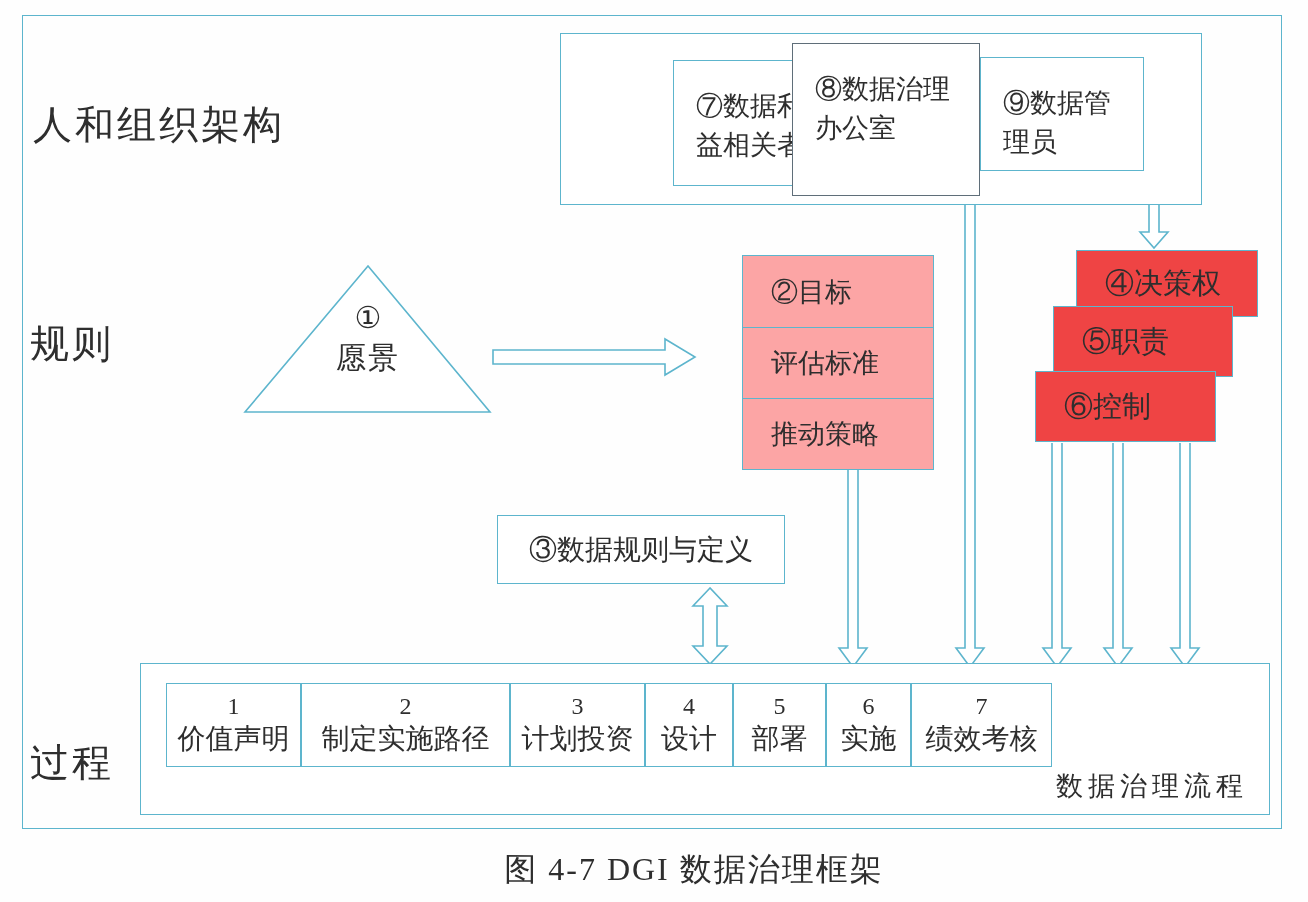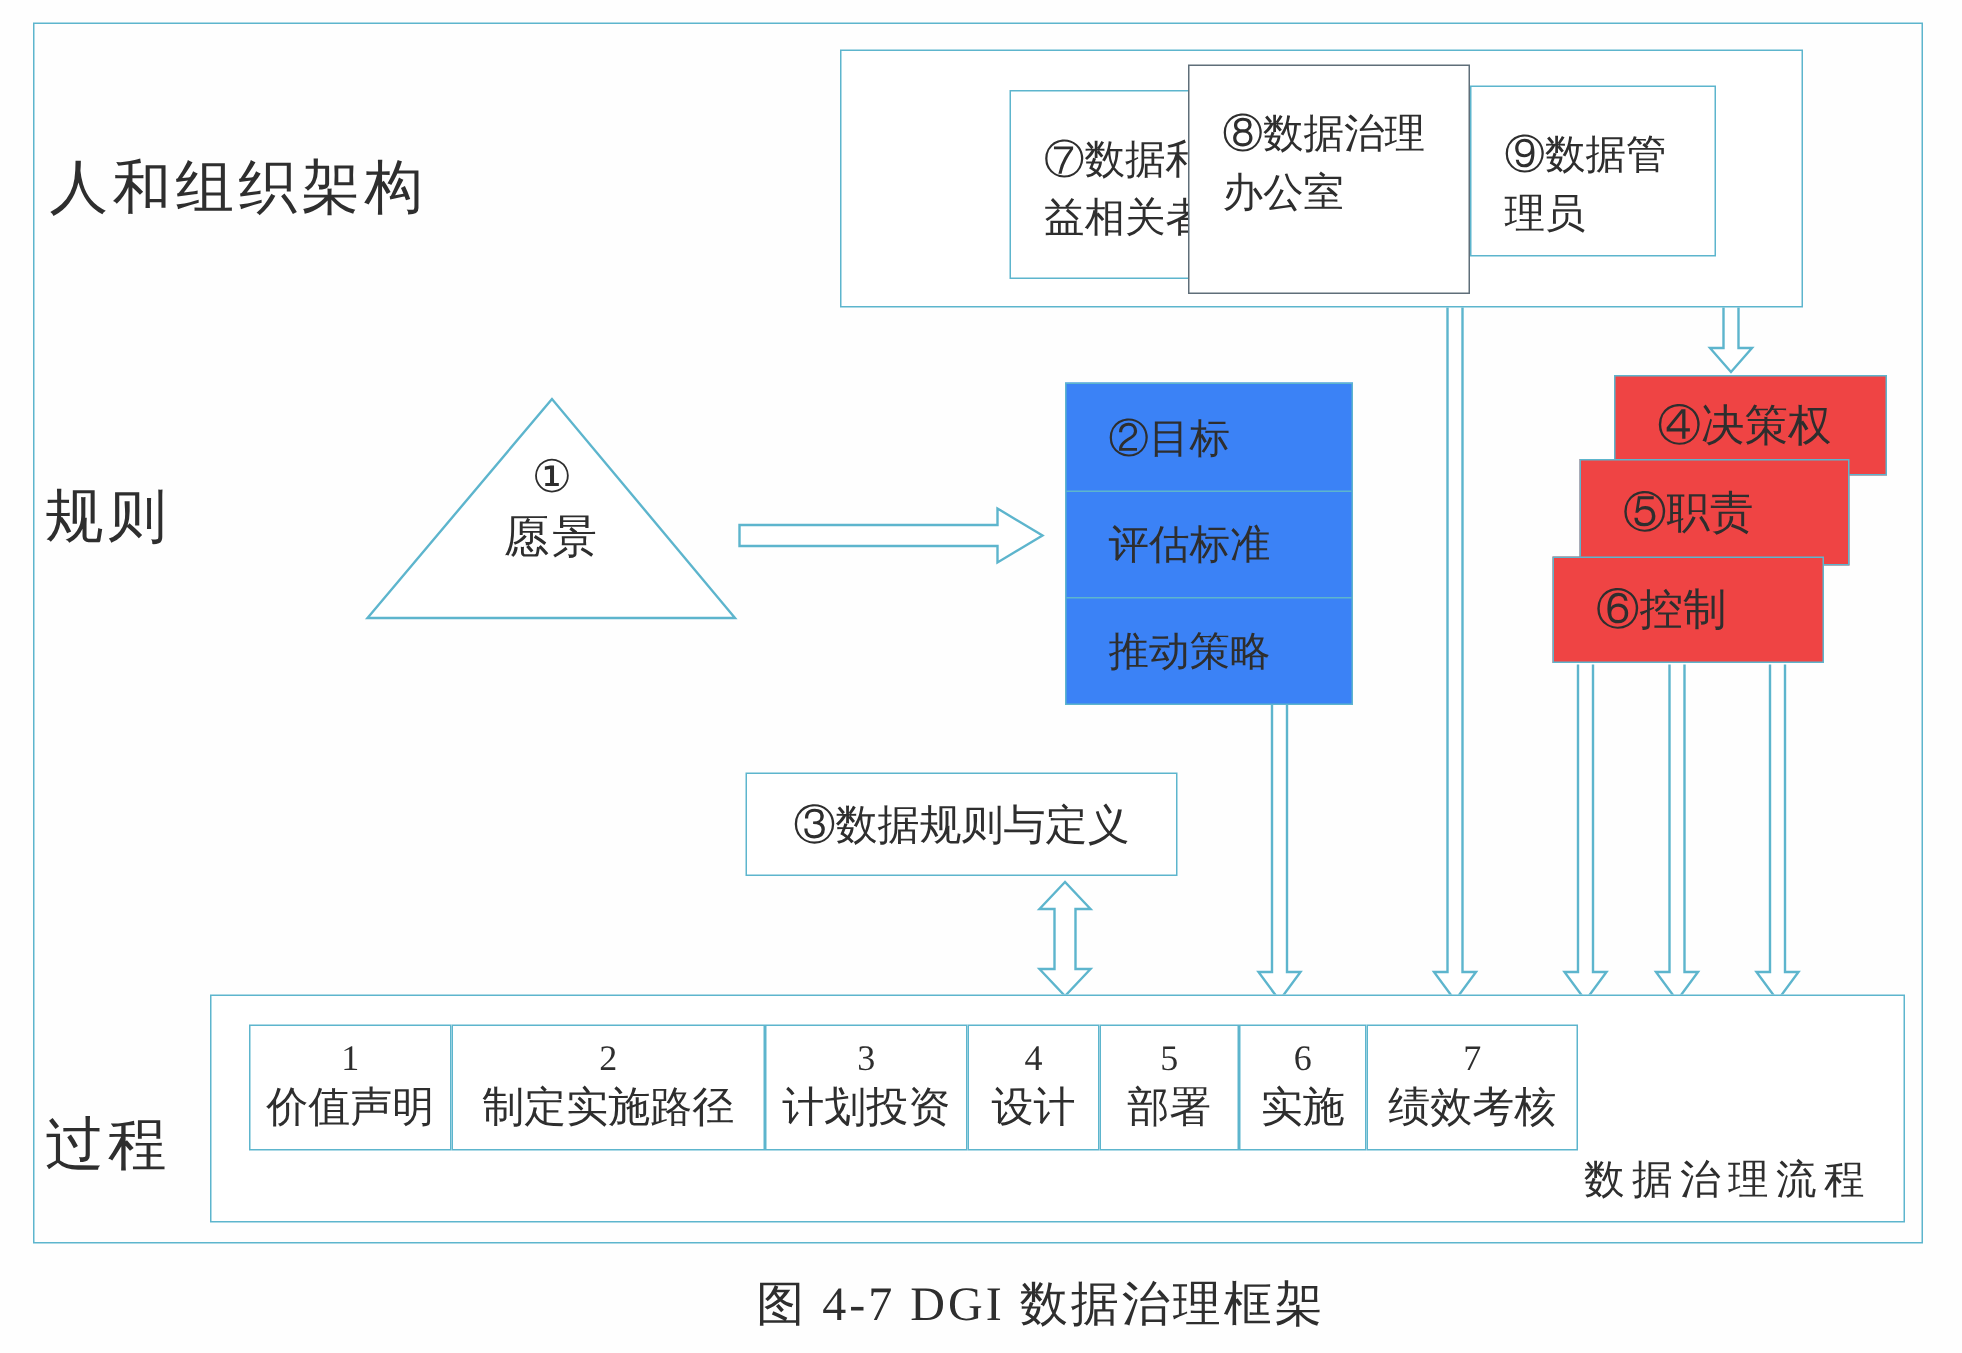--- a/index.html
+++ b/index.html
@@ -13,21 +13,21 @@
     left:22px;top:15px;width:1258px;height:812px;
     border:1.6px solid var(--line,#5db5cd);background:transparent;z-index:1;
   }
   .row-label{font-size:39px;letter-spacing:3px;z-index:4;white-space:nowrap;}
   
   .org-container{left:560px;top:33px;width:640px;height:170px;border:1.5px solid var(--line);background:#fff;z-index:2;}
   .org-box{background:#fff;border:1.5px solid var(--line);font-size:27px;line-height:1.45;
     white-space:pre-line;box-sizing:border-box;padding:26px 10px 0 22px;z-index:3;}
   .org-box.dark{border:1.8px solid var(--line_dark,#5f6e79);z-index:4;}
   
-  .goal-stack{left:710px;top:255px;width:190px;height:213px;border:1.5px solid var(--line);background:#3b82f6;z-index:2;}
+  .goal-stack{left:742px;top:255px;width:190px;height:213px;border:1.5px solid var(--line);background:#fca5a5;z-index:2;}
   .goal-cell{position:absolute;left:0;width:100%;height:71px;box-sizing:border-box;
     display:flex;align-items:center;padding-left:28px;font-size:27px;}
   .goal-cell + .goal-cell{border-top:1.5px solid var(--line);}
   
   .cascade-box{background:#ef4444;border:1.5px solid var(--line);box-sizing:border-box;
     display:flex;align-items:center;padding-left:28px;font-size:29px;}
   
   .rules-box{left:497px;top:515px;width:288px;height:69px;border:1.5px solid var(--line);background:#fff;
     box-sizing:border-box;display:flex;align-items:center;justify-content:center;font-size:28px;z-index:2;}
   

